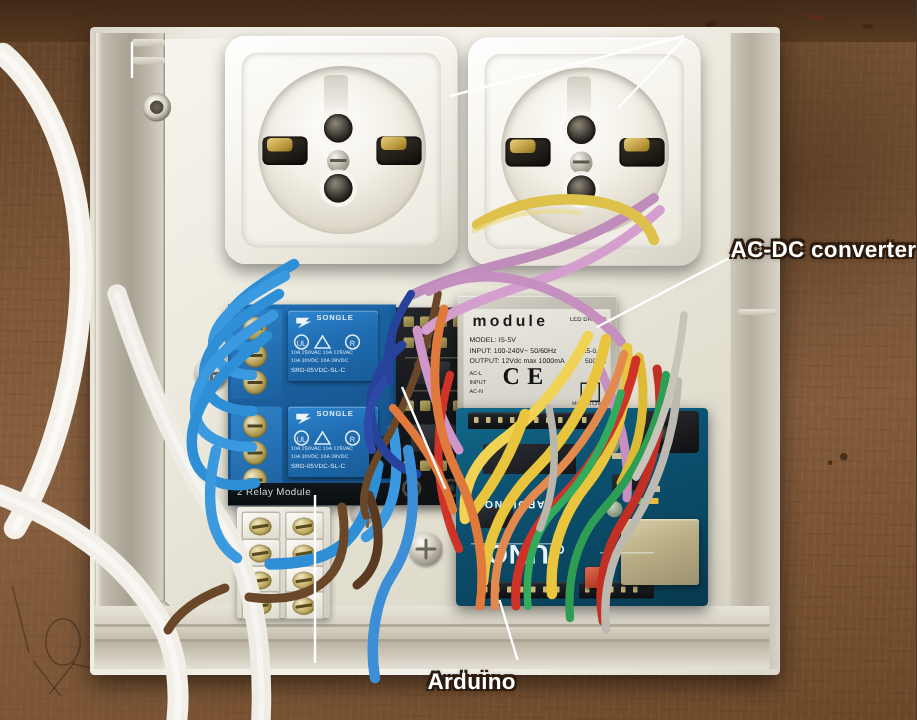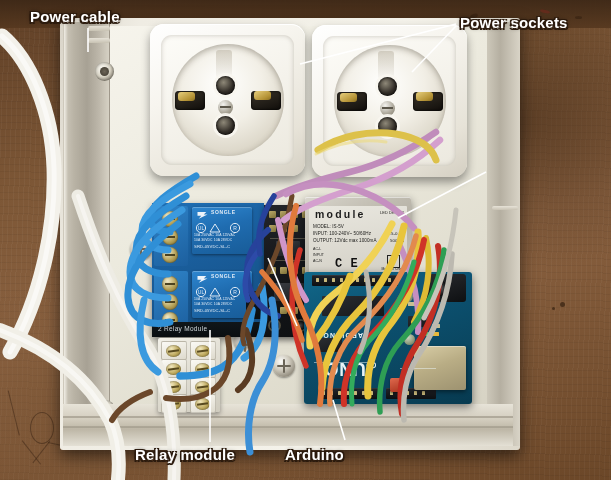--- a/index.html
+++ b/index.html
@@ -223,22 +223,22 @@
   }
   .conv-line{
     position:absolute;left:4px;color:#20201e;font-size:4.6px;letter-spacing:.05px;
     font-family:"Liberation Sans",sans-serif;white-space:nowrap;
   }
   .conv-right{
     position:absolute;right:3px;color:#20201e;font-size:4.4px;
     font-family:"Liberation Sans",sans-serif;white-space:nowrap;
   }
   .conv-ce{
-    position:absolute;left:26px;bottom:1px;color:#111;font-size:12px;font-weight:bold;
-    font-family:Liberation Mono, monospace;letter-spacing:.5px;
+    position:absolute;left:26px;bottom:11px;color:#111;font-size:16px;font-weight:bold;
+    font-family:Liberation Serif, serif;letter-spacing:.5px;
   }
   .conv-box{
     position:absolute;right:7px;bottom:4px;width:11px;height:11px;
     border:1.2px solid #222;
   }
 
   
   .arduino{
     position:absolute;left:304px;top:272px;width:168px;height:132px;
     background:linear-gradient(160deg,#11688a 0%,#0c5272 35%,#0a4660 70%,#073a50 100%);
@@ -645,18 +645,16 @@
   <svg class="leaders" viewBox="0 0 611 480">
     <line class="leader" x1="88" y1="28" x2="88" y2="52"></line>
     <line class="leader" x1="456" y1="24" x2="300" y2="64"></line>
     <line class="leader" x1="456" y1="26" x2="412" y2="72"></line>
     <line class="leader" x1="486" y1="172" x2="398" y2="218"></line>
     <line class="leader" x1="268" y1="258" x2="297" y2="326"></line>
     <line class="leader" x1="210" y1="442" x2="210" y2="330"></line>
     <line class="leader" x1="345" y1="440" x2="333" y2="400"></line>
   </svg>
 
-  <div class="callout" style="left:30px;top:8px;">Power cable</div>
-  <div class="callout" style="left:460px;top:14px;">Power sockets</div>
-  <div class="callout" style="left:135px;top:446px;">Relay module</div>
+  <div class="callout" style="left:487px;top:158px;">AC-DC converter</div>
   <div class="callout" style="left:285px;top:446px;">Arduino</div>
 
 </div>
 
 </body></html>

